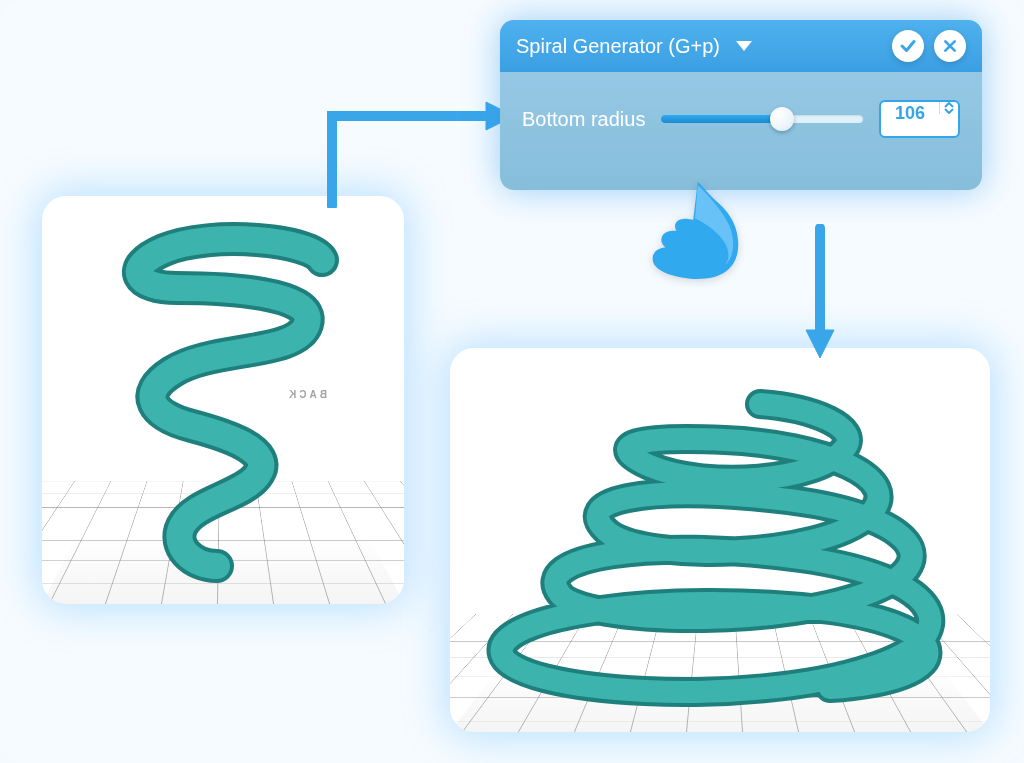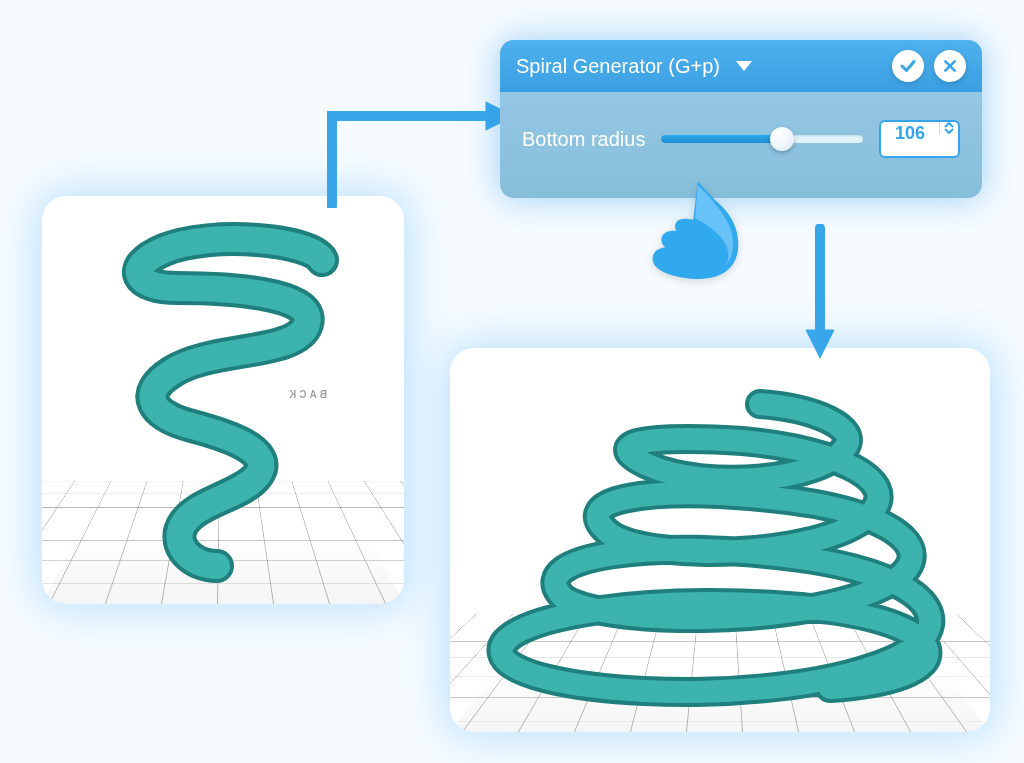--- a/index.html
+++ b/index.html
@@ -23,31 +23,31 @@
     filter:blur(.2px)}
   .axis-label{position:absolute;color:#555;font-size:10px;letter-spacing:3px;transform:scaleX(-1);font-weight:600;opacity:.55}
 
   
   svg.spiral{position:absolute;inset:0;width:100%;height:100%}
   svg.spiral path{fill:none;stroke-linecap:round}
   .tube-outer{stroke:#1f7f7c}
   .tube-inner{stroke:#3cb3ad}
 
   
-  .panel{position:absolute;left:500px;top:40px;width:482px;border-radius:14px;overflow:visible;
+  .panel{position:absolute;left:500px;top:20px;width:482px;border-radius:14px;overflow:visible;
     background:linear-gradient(180deg,#9cccea 0%,#86beda 100%);
     box-shadow:0 0 34px rgba(40,150,235,.45)}
   .panel-header{height:52px;background:linear-gradient(180deg,#4fb1ee,#3a9fe2);color:#fff;display:flex;align-items:center;padding:0 16px;gap:10px;font-size:20px;border-top-left-radius:14px;border-top-right-radius:14px}
   .panel-header .title{flex:0 0 auto}
   .panel-header .caret{display:inline-block;width:0;height:0;border-left:8px solid transparent;border-right:8px solid transparent;border-top:10px solid #fff;margin-left:6px}
   .panel-header .spacer{flex:1}
   .circle-btn{width:32px;height:32px;border-radius:50%;background:#fff;display:flex;align-items:center;justify-content:center;box-shadow:0 2px 6px rgba(0,0,0,.15)}
   .circle-btn.ok svg{width:18px;height:18px}
   .circle-btn.close svg{width:16px;height:16px}
-  .panel-body{padding:28px 22px 40px;display:flex;align-items:center;gap:16px;color:#fff}
+  .panel-body{padding:28px 22px 52px;display:flex;align-items:center;gap:16px;color:#fff}
   .prop-label{font-size:20px;line-height:1.2;min-width:90px}
   .slider-wrap{flex:1;position:relative;height:22px}
   .slider-track{position:absolute;left:0;right:0;top:50%;height:8px;border-radius:6px;background:#dff1fb;transform:translateY(-50%);box-shadow:inset 0 1px 2px rgba(0,0,0,.1)}
   .slider-fill{position:absolute;left:0;top:50%;height:8px;border-radius:6px;background:linear-gradient(180deg,#2ea9ef,#1d8ad2);transform:translateY(-50%)}
   .slider-thumb{position:absolute;top:50%;width:24px;height:24px;border-radius:50%;transform:translate(-50%,-50%);
     background:radial-gradient(circle at 35% 30%, #fff 0%, #eef6fb 55%, #cfe6f3 100%);
     box-shadow:0 2px 4px rgba(0,0,0,.25)}
   .spin{display:flex;align-items:flex-start;border:2px solid #35a5eb;border-radius:6px;height:34px;background:#fff}
   .spin input{border:none;width:54px;text-align:center;font-size:18px;color:#35a5eb;font-weight:600;outline:none;background:transparent}
   .spin .arrows{width:18px;display:flex;flex-direction:column;border-left:1px solid #bfe1f6}

